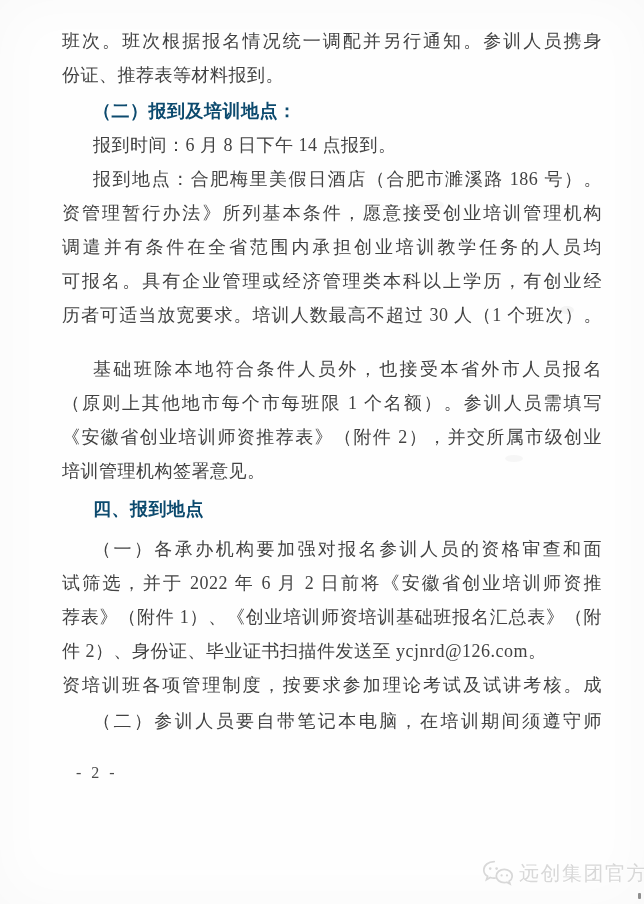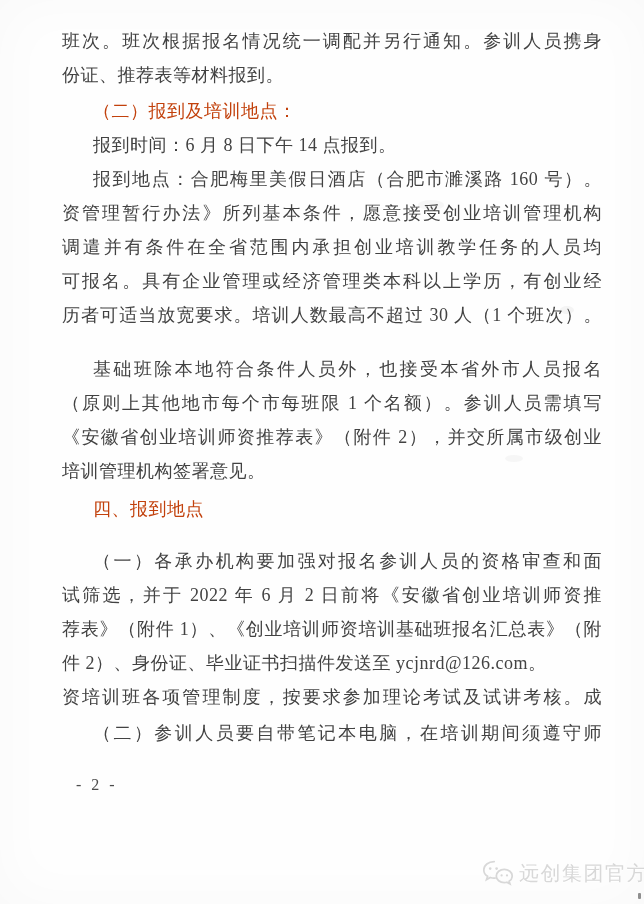--- a/index.html
+++ b/index.html
@@ -20,21 +20,21 @@
   .line{
     height:34px;line-height:34px;letter-spacing:0.5px;
     overflow:hidden;white-space:nowrap;
   }
   .line.justify{
     white-space:normal;
     text-align:justify;text-align-last:justify;
     text-justify:inter-character;
   }
   .line.indent{text-indent:31px;}
-  .line.bold{font-weight:normal;color:#c2410c;}
+  .line.bold{font-weight:bold;color:#0c4a6e;}
   .pagenum{
     margin-top:22px;padding-left:14px;height:26px;line-height:26px;
     font-size:16px;letter-spacing:3px;color:#4c4c4c;
   }
   .watermark{
     position:absolute;left:482px;top:858px;height:30px;
     display:flex;align-items:center;gap:6px;
     color:#d8d8d8;
     font-family:"Liberation Sans","DejaVu Sans",sans-serif;
     font-size:20px;letter-spacing:1.5px;white-space:nowrap;
@@ -49,31 +49,31 @@
 <body>
 
 <div class="page" style="background: rgb(254, 254, 254);">
 
   <div class="doc" style="color: rgb(66, 66, 66);">
     <div id="doc-lines">
         <div class="line justify">班次。班次根据报名情况统一调配并另行通知。参训人员携身</div>
         <div class="line">份证、推荐表等材料报到。</div>
         <div class="line bold indent" style="margin-top: 2px;">（二）报到及培训地点：</div>
         <div class="line indent">报到时间：6 月 8 日下午 14 点报到。</div>
-        <div class="line indent justify">报到地点：合肥梅里美假日酒店（合肥市濉溪路 160 号）。</div>
+        <div class="line indent justify">报到地点：合肥梅里美假日酒店（合肥市濉溪路 186 号）。</div>
         <div class="line justify">资管理暂行办法》所列基本条件，愿意接受创业培训管理机构</div>
         <div class="line justify">调遣并有条件在全省范围内承担创业培训教学任务的人员均</div>
         <div class="line justify">可报名。具有企业管理或经济管理类本科以上学历，有创业经</div>
         <div class="line justify">历者可适当放宽要求。培训人数最高不超过 30 人（1 个班次）。</div>
         <div class="line indent justify" style="margin-top: 20px;">基础班除本地符合条件人员外，也接受本省外市人员报名</div>
         <div class="line justify">（原则上其他地市每个市每班限 1 个名额）。参训人员需填写</div>
         <div class="line justify">《安徽省创业培训师资推荐表》（附件 2），并交所属市级创业</div>
         <div class="line">培训管理机构签署意见。</div>
         <div class="line bold indent" style="margin-top: 4px;">四、报到地点</div>
-        <div class="line indent justify" style="margin-top: 18px;">（一）各承办机构要加强对报名参训人员的资格审查和面</div>
+        <div class="line indent justify" style="margin-top: 6px;">（一）各承办机构要加强对报名参训人员的资格审查和面</div>
         <div class="line justify">试筛选，并于 2022 年 6 月 2 日前将《安徽省创业培训师资推</div>
         <div class="line justify">荐表》（附件 1）、《创业培训师资培训基础班报名汇总表》（附</div>
         <div class="line">件 2）、身份证、毕业证书扫描件发送至 ycjnrd@126.com。</div>
         <div class="line justify">资培训班各项管理制度，按要求参加理论考试及试讲考核。成</div>
         <div class="line indent justify" style="margin-top: 2px;">（二）参训人员要自带笔记本电脑，在培训期间须遵守师</div>
       </div>
     <div class="pagenum">- 2 -</div>
   </div>
 
   <div class="watermark" style="color: rgb(216, 216, 216);">

